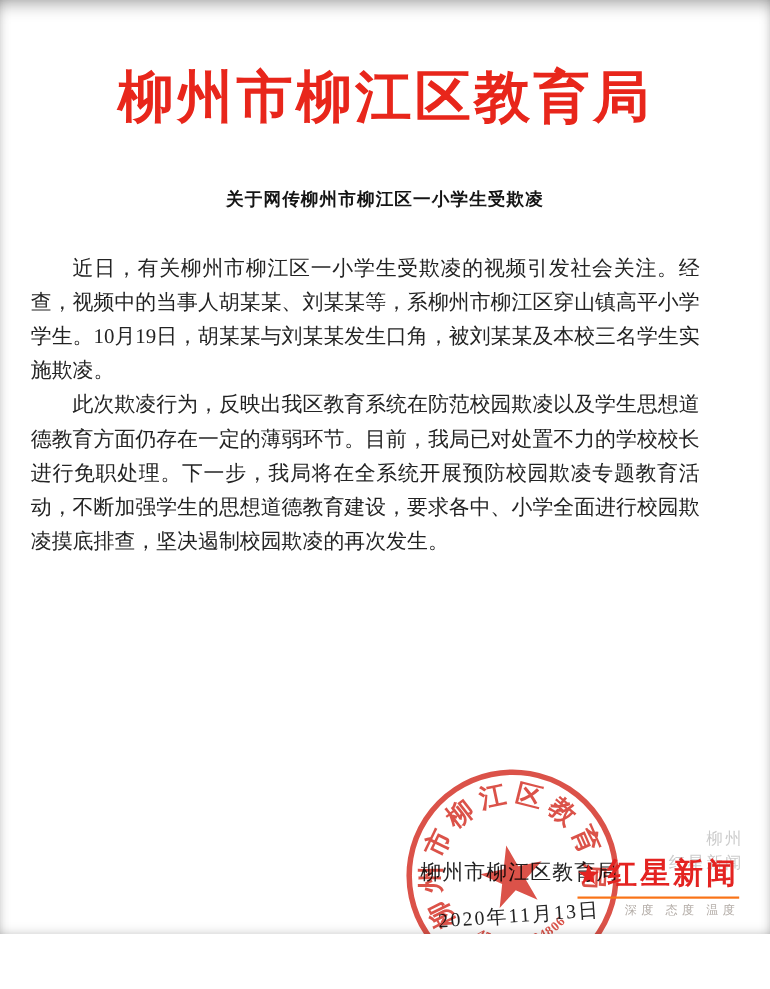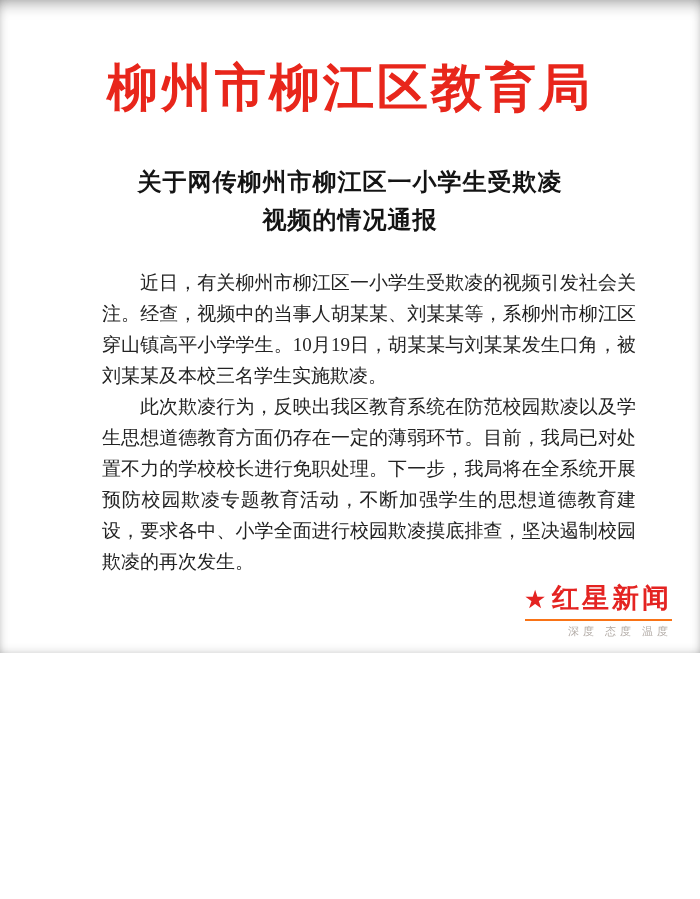--- a/index.html
+++ b/index.html
@@ -1,34 +1,34 @@
 <!DOCTYPE html>
 <html><head>
 <meta charset="utf-8">
 <style>
   html,body { margin:0; padding:0; background:#ffffff; }
   .page {
-    position:relative; width:700px; height:653px; margin:0 auto;
+    position:relative; width:700px; height:849px; margin:0 auto;
     background:#ffffff; overflow:hidden;
     font-family:"Liberation Serif", serif; color:#1d1d1d;
     box-shadow: inset 0 12px 16px -10px rgba(0,0,0,.40),
                 inset 8px 0 12px -10px rgba(0,0,0,.22),
                 inset -8px 0 12px -10px rgba(0,0,0,.22),
                 inset 0 -8px 12px -10px rgba(0,0,0,.28);
   }
   .doc-header {
     margin:0; padding-top:54px; text-align:center;
     font-size:51px; font-weight:bold; letter-spacing:3px; color:#e8261b;
   }
   .doc-title {
     margin-top:40px; text-align:center;
-    font-size:24px; font-weight:bold; line-height:38px; letter-spacing:1px; color:#141414;
+    font-size:16px; font-weight:bold; line-height:38px; letter-spacing:1px; color:#141414;
   }
   .doc-body {
-    margin:28px 64px 0 102px; font-size:19px; line-height:31px;
+    margin:28px 64px 0 28px; font-size:19px; line-height:31px;
     text-align:justify; color:#232323;
   }
   .doc-body p { margin:0; text-indent:2em; }
   .sign-block {
     position:absolute; top:780px; right:138px; text-align:center;
     font-size:19px; letter-spacing:1px; color:#232323;
   }
   .sign-date { margin-top:14px; font-size:18px; letter-spacing:2px; transform:rotate(-4deg); }
   .seal-wrap {
     position:absolute; left:366px; top:696px; width:200px; height:200px;
@@ -54,21 +54,20 @@
 </style>
 </head>
 <body>
 
 <div class="page">
 
   <h1 class="doc-header">柳州市柳江区教育局</h1>
 
   <div class="doc-title">
     <div>关于网传柳州市柳江区一小学生受欺凌</div>
-    <div>视频的情况通报</div>
   </div>
 
   <div class="doc-body">
     <p>近日，有关柳州市柳江区一小学生受欺凌的视频引发社会关注。经查，视频中的当事人胡某某、刘某某等，系柳州市柳江区穿山镇高平小学学生。10月19日，胡某某与刘某某发生口角，被刘某某及本校三名学生实施欺凌。</p>
     <p>此次欺凌行为，反映出我区教育系统在防范校园欺凌以及学生思想道德教育方面仍存在一定的薄弱环节。目前，我局已对处置不力的学校校长进行免职处理。下一步，我局将在全系统开展预防校园欺凌专题教育活动，不断加强学生的思想道德教育建设，要求各中、小学全面进行校园欺凌摸底排查，坚决遏制校园欺凌的再次发生。</p>
   </div>
 
   <div class="sign-block">
     <div class="sign-name">柳州市柳江区教育局</div>
     <div class="sign-date">2020年11月13日</div>

